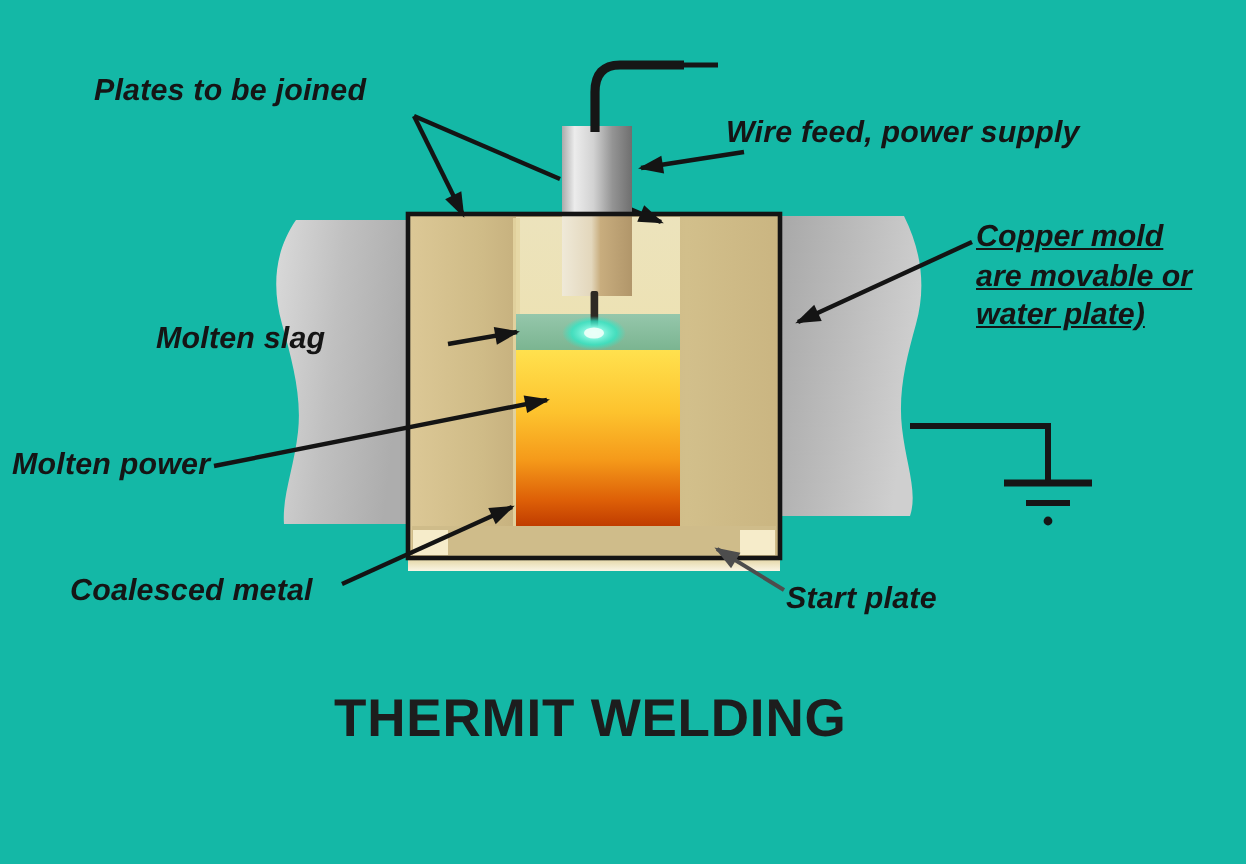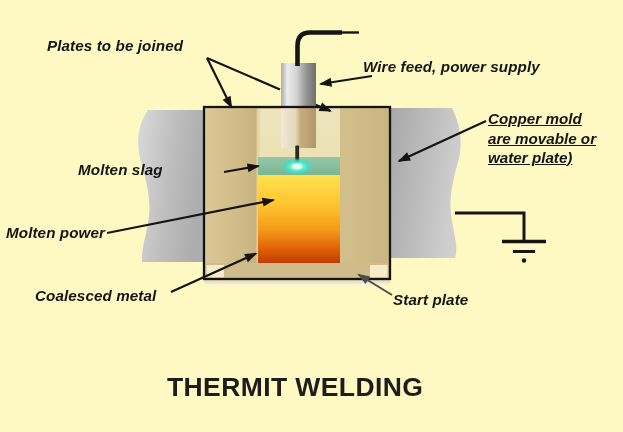--- a/index.html
+++ b/index.html
@@ -1,19 +1,19 @@
 <!DOCTYPE html>
 <html><head>
 <meta charset="utf-8">
 <style>
   html,body{margin:0;padding:0;background:#ffffff;}
   .canvas{
     position:relative;
     width:623px;height:432px;
-    background:#fef9c3;
+    background:#14b8a6;
     overflow:hidden;
     font-family:"Liberation Sans", sans-serif;
   }
   .diagram-svg{position:absolute;left:0;top:0;}
   .lbl{
     position:absolute;
     font-family:"Liberation Sans", sans-serif;
     font-weight:700;
     font-style:italic;
     font-size:15.2px;
@@ -23,21 +23,21 @@
   }
   .copper-block{position:absolute;left:488px;top:109px;}
   .copper-block .lbl-line{
     font-weight:700;font-style:italic;font-size:15.2px;color:#151515;
     line-height:19.5px;white-space:pre;text-decoration:underline;
   }
   .title{
     position:absolute;left:167px;top:344px;
     font-family:"Liberation Sans", sans-serif;
     font-weight:700;font-size:26.5px;color:#1d1d1d;
-    letter-spacing:0.4px;white-space:pre;margin-top:28px;
+    letter-spacing:0.4px;white-space:pre;
   }
 </style>
 </head>
 <body>
 
 <div class="canvas">
 
   <svg class="diagram-svg" width="623" height="432" viewBox="0 0 623 432">
     <defs>
       <marker id="arrowB" markerUnits="userSpaceOnUse" markerWidth="14" markerHeight="11" refX="11.5" refY="5" orient="auto">

